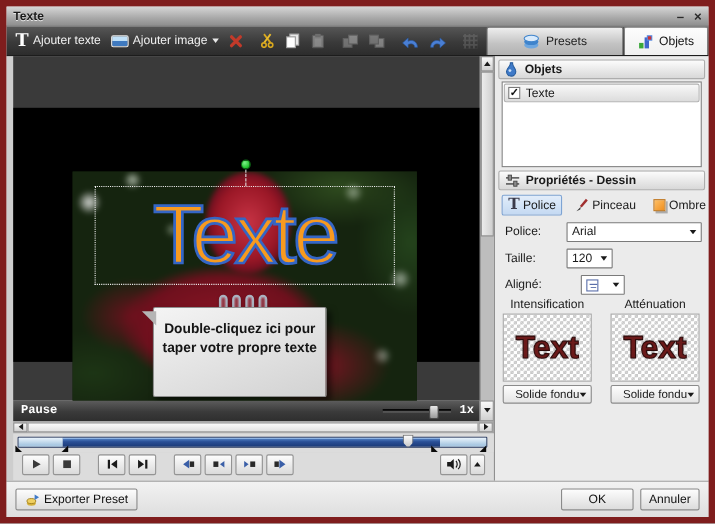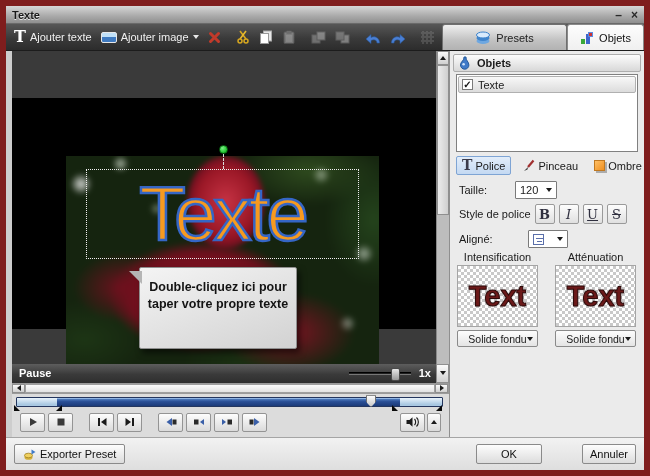--- a/index.html
+++ b/index.html
@@ -64,39 +64,39 @@
       radial-gradient(ellipse 70px 95px at 96% 32%, #24431c, transparent 70%),
       radial-gradient(ellipse 90px 55px at 8% 85%, #1d3515, transparent 70%),
       radial-gradient(ellipse 80px 45px at 55% 95%, #1a2f12, transparent 70%);
   }
   .selection-box { position:absolute; left:74px; top:118px; width:273px; height:90px; border:1px dotted #f0f0f0; }
   .overlay-text { position:absolute; left:74px; top:112px; width:273px; height:100px; display:flex; align-items:center; justify-content:center;
                   font-size:76px; letter-spacing:-3px; color:#F79A1F; -webkit-text-stroke:2.5px #3566C5; }
   .handle-line { position:absolute; left:211px; top:103px; height:15px; border-left:1px dashed #ddd; }
   .handle-dot { position:absolute; left:207px; top:94px; width:9px; height:9px; border-radius:50%;
                 background:radial-gradient(circle at 35% 30%, #7bf287, #23c531 65%, #118a1e); border:1px solid #0c6b16; }
-  .hint-note { position:absolute; left:127px; top:216px; width:158px; height:82px;
+  .hint-note { position:absolute; left:127px; top:228px; width:158px; height:82px;
                background:linear-gradient(160deg,#f4f4f4,#d2d2d2); border:1px solid #8f8f8f; border-radius:2px;
                box-shadow:3px 4px 6px rgba(0,0,0,.55); text-align:center; padding-top:11px;
                font-size:12.5px; font-weight:bold; color:#141414; line-height:1.32; }
   .hint-note::before { content:""; position:absolute; left:-11px; top:3px; width:0; height:0;
                border-top:13px solid #b5b5b5; border-left:13px solid transparent; }
   .ring { position:absolute; width:8px; height:27px; border:2.5px solid #aab2bf; border-radius:5px;
           background:rgba(255,255,255,.12); box-shadow:0 1px 2px rgba(0,0,0,.5), inset 0 0 2px #eef; }
 
   
   .vscroll { width:13px; background:#bdbdbd; border-left:1px solid #8a8a8a; display:flex; flex-direction:column; }
   .scroll-btn { height:14px; background:linear-gradient(#fafafa,#d0d0d0); border:1px solid #8f8f8f;
                 display:flex; align-items:center; justify-content:center; }
   .vthumb { height:150px; background:linear-gradient(90deg,#ececec,#cfcfcf); border:1px solid #8f8f8f; }
 
   
   .status-row { height:19px; display:flex; }
   .status-bar { flex:1; background:linear-gradient(#5d5d5d,#3a3a3a 55%,#2e2e2e); color:#fff; display:flex; align-items:center;
-                font-size:11px; font-weight:bold; padding:0 5px 0 7px; }
+                font-size:11px; font-weight:bold; padding:0 5px 0 7px;font-family:Liberation Mono, monospace; }
   .spd-track { width:62px; height:3px; background:#1f1f1f; border-top:1px solid #000; border-bottom:1px solid #777;
                margin-left:auto; position:relative; }
   .spd-thumb { position:absolute; left:42px; top:-5px; width:9px; height:13px; border-radius:2px;
                background:linear-gradient(#e8e8e8,#9a9a9a); border:1px solid #4a4a4a; }
   .spd-label { margin-left:8px; }
   .time-label { margin-left:16px; letter-spacing:.2px; }
   .vdown { width:13px; }
   .vdown .scroll-btn { height:100%; }
 
   
@@ -170,21 +170,21 @@
                               linear-gradient(45deg,#c9c9c9 25%,transparent 25%,transparent 75%,#c9c9c9 75%);
              background-size:6px 6px; background-position:0 0,3px 3px;
              display:flex; align-items:center; justify-content:center; }
   .anim-text { font-size:29px; font-weight:bold; color:#6B1A1A; -webkit-text-stroke:1px #2d0a0a; text-shadow:0 0 2px rgba(0,0,0,.5); }
   .anim-dd { width:81px; height:17px; margin-top:3px; background:linear-gradient(#fdfdfd,#e4e4e4); border:1px solid #8a8a8a;
              border-radius:2px; display:flex; align-items:center; justify-content:center; position:relative; font-size:10.5px; }
   .anim-dd .tri { position:absolute; right:4px; top:6px; }
 
   
   .footer { height:33px; background:linear-gradient(#f2f2f2,#dedede); border-top:1px solid #a5a5a5;
-            display:flex; align-items:center; padding:0 8px;gap:34px; }
+            display:flex; align-items:center; padding:0 8px; }
   .btn { height:20px; background:linear-gradient(#fdfdfd,#dcdcdc); border:1px solid #8a8a8a; border-radius:2px;
          display:flex; align-items:center; justify-content:center; font-size:11px; color:#111; }
   .btn-export { padding:0 8px; gap:4px; }
   .btn-ok { width:66px; margin-left:auto; }
   .btn-cancel { width:54px; margin-left:6px; }
 </style>
 </head>
 <body>
 
 <div class="window">
@@ -431,20 +431,29 @@
         <span>Objets</span>
       </div>
 
       <div class="listbox">
         <div class="list-row">
           <span class="chk">✓</span>
           <span>Texte</span>
         </div>
       </div>
 
+      <div class="sec-header">
+        <svg width="14" height="12">
+            <rect x="1" y="3" width="12" height="1.4" fill="#555"></rect>
+            <rect x="3" y="1.2" width="3" height="4.6" fill="#8a8a8a" stroke="#444" stroke-width="0.8"></rect>
+            <rect x="1" y="8.5" width="12" height="1.4" fill="#555"></rect>
+            <rect x="8" y="6.7" width="3" height="4.6" fill="#8a8a8a" stroke="#444" stroke-width="0.8"></rect>
+          </svg>
+        <span>Propriétés - Dessin</span>
+      </div>
 
       <div class="prop-tabs">
         <span class="prop-tab active">
           <span class="ptab-t">T</span>
           <span>Police</span>
         </span>
         <span class="prop-tab">
           <svg width="13" height="13">
               <line x1="11.5" y1="1.5" x2="6" y2="8" stroke="#a03030" stroke-width="2.2"></line>
               <path d="M6 8 L2 12 L5.5 10.5 Z" fill="#3a3a3a"></path>
@@ -454,36 +463,36 @@
         <span class="prop-tab">
           <span class="ombre-ico"></span>
           <span>Ombre</span>
         </span>
         <span class="prop-tab">
           
           
         </span>
       </div>
 
+      <div class="form-row">
+        <span class="lbl">Police:</span>
+        <span class="dropdown dd-font">
+          <span>Arial</span>
+          <span class="tri down-b"></span>
+        </span>
+      </div>
 
       <div class="form-row">
         <span class="lbl">Taille:</span>
         <span class="dropdown dd-size">
           <span>120</span>
           <span class="tri down-b"></span>
         </span>
       </div>
 
-      <div class="style-row">
-        <span>Style de police</span>
-        <span class="style-btn b">B</span>
-        <span class="style-btn i">I</span>
-        <span class="style-btn u">U</span>
-        <span class="style-btn s">S</span>
-      </div>
 
       <div class="form-row">
         <span class="lbl">Aligné:</span>
         <span class="dropdown dd-align">
           <span class="align-ico"></span>
           <span class="tri down-b"></span>
         </span>
       </div>
 
 

